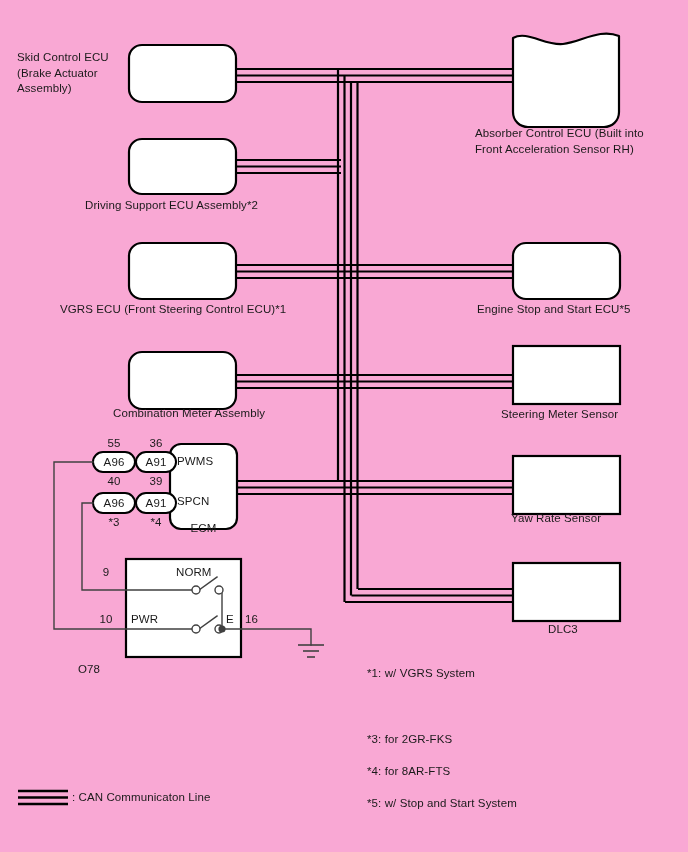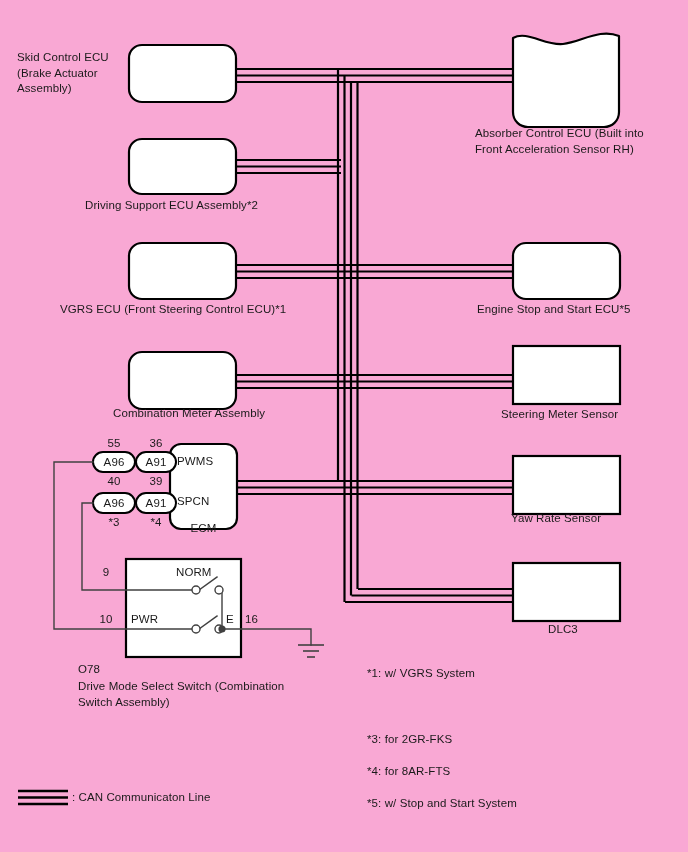--- a/index.html
+++ b/index.html
@@ -237,22 +237,20 @@
   <div class="lbl pin" style="left:94px; top:565px; width:24px;">9</div>
   <div class="lbl" style="left:131px; top:565px;padding-left:45px;">NORM</div>
 
   <div class="lbl pin" style="left:94px; top:612px; width:24px;">10</div>
   <div class="lbl" style="left:131px; top:612px;">PWR</div>
 
   <div class="lbl" style="left:226px; top:612px;">E</div>
   <div class="lbl" style="left:245px; top:612px;">16</div>
 
   <div class="lbl" style="left:78px; top:662px;">O78</div>
-  <div class="lbl wrap" style="left:78px; top:679px; width:250px;">Drive Mode Select Switch (Combination
-Switch Assembly)</div>
 
   <div class="lbl" style="left:72px; top:790px;">: CAN Communicaton Line</div>
 
   <div class="lbl note" style="left:367px; top:666px;">*1: w/ VGRS System</div>
   <div class="lbl note" style="left:367px; top:732px;">*3: for 2GR-FKS</div>
   <div class="lbl note" style="left:367px; top:764px;">*4: for 8AR-FTS</div>
   <div class="lbl note" style="left:367px; top:796px;">*5: w/ Stop and Start System</div>
 
 </div>
 

